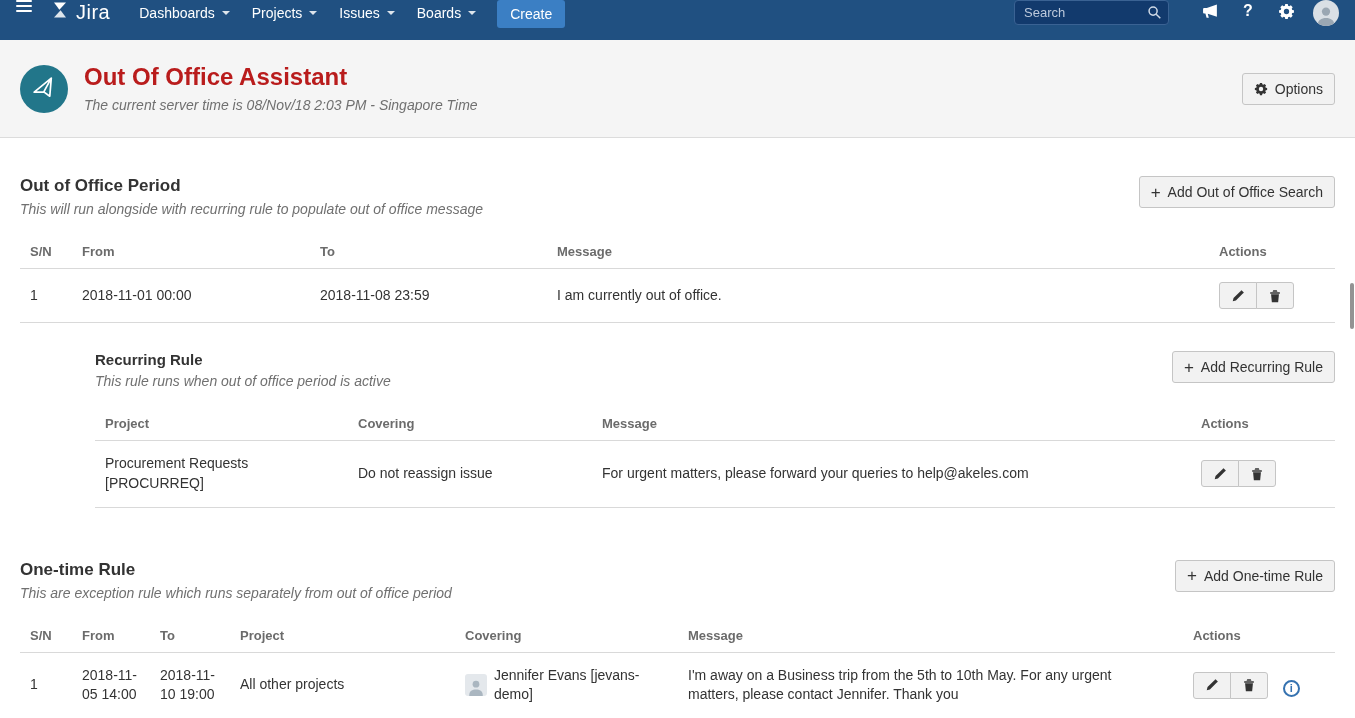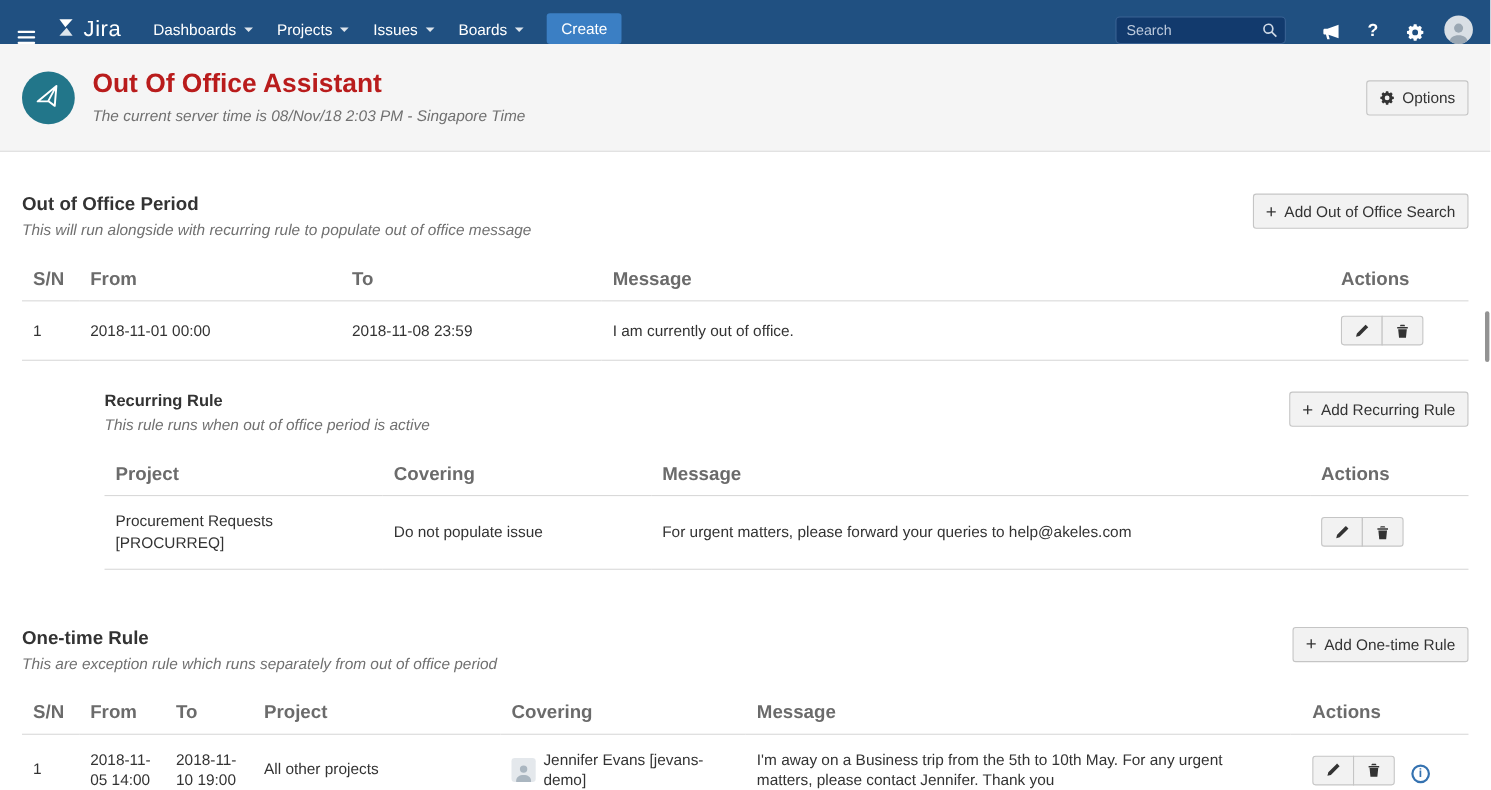--- a/index.html
+++ b/index.html
@@ -4,21 +4,21 @@
 <style>
   * { box-sizing: border-box; margin: 0; padding: 0; }
   html,body { width:1355px; height:718px; overflow:hidden; }
   body {
     font-family: "Liberation Sans", sans-serif;
     background:#fff; color:#333; position:relative;
   }
 
   
   .navbar {
-    height:40px; background:#205081; display:flex; align-items:flex-end;
+    height:40px; background:#205081; display:flex; align-items:flex-start;
     padding:0 16px; color:#fff;
   }
   .hamburger { display:flex; flex-direction:column; gap:3px; margin-right:18px; cursor:pointer; }
   .hamburger i { display:block; width:16px; height:2px; background:#fff; border-radius:1px; }
   .logo { display:flex; align-items:center; margin-right:18px; cursor:pointer; }
   .logo-text { font-size:20px; color:#fff; margin-left:6px; letter-spacing:0.5px; }
   .nav-item {
     display:flex; align-items:center; font-size:14px; padding:0 11px; height:26px;
     cursor:pointer; white-space:nowrap;
   }
@@ -75,21 +75,21 @@
   .section-head .head-text { flex:1; }
   .section-title { font-size:17px; font-weight:700; color:#333; }
   .section-sub { font-style:italic; color:#707070; font-size:14px; margin-top:5px; }
 
   .sec-period { margin-top:38px; }
   .recurring-block { margin:28px 0 8px 75px; }
   .sec-onetime { margin-top:52px; }
 
   table { width:100%; border-collapse:collapse; table-layout:fixed; margin-top:18px; }
   th {
-    text-align:left; font-size:17px; color:#6b6b6b; font-weight:600;
+    text-align:left; font-size:13px; color:#6b6b6b; font-weight:600;
     padding:9px 10px; border-bottom:1px solid #d9d9d9;
   }
   td {
     font-size:14px; color:#333; padding:13px 10px; border-bottom:1px solid #d9d9d9;
     vertical-align:middle; line-height:1.4; word-wrap:break-word;
   }
   td.actions-cell { white-space:nowrap; }
 
   .btn-group { display:inline-flex; }
   .icon-btn {
@@ -292,21 +292,21 @@
           <tr>
             <th>Project</th>
             <th>Covering</th>
             <th>Message</th>
             <th>Actions</th>
           </tr>
         </thead>
         <tbody>
           <tr>
             <td>Procurement Requests [PROCURREQ]</td>
-            <td>Do not populate issue</td>
+            <td>Do not reassign issue</td>
             <td>For urgent matters, please forward your queries to help@akeles.com</td>
             <td class="actions-cell">
               <span class="btn-group">
                 <button class="icon-btn">
                   <svg width="14" height="14" viewBox="0 0 16 16">
                       <path fill="#333" d="M2 14l.9-3.6 8.2-8.2 2.7 2.7-8.2 8.2L2 14zM12 1.3L14.7 4l-1 1-2.7-2.7 1-1z"></path>
                     </svg>
                 </button>
                 <button class="icon-btn">
                   <svg width="14" height="14" viewBox="0 0 16 16">

